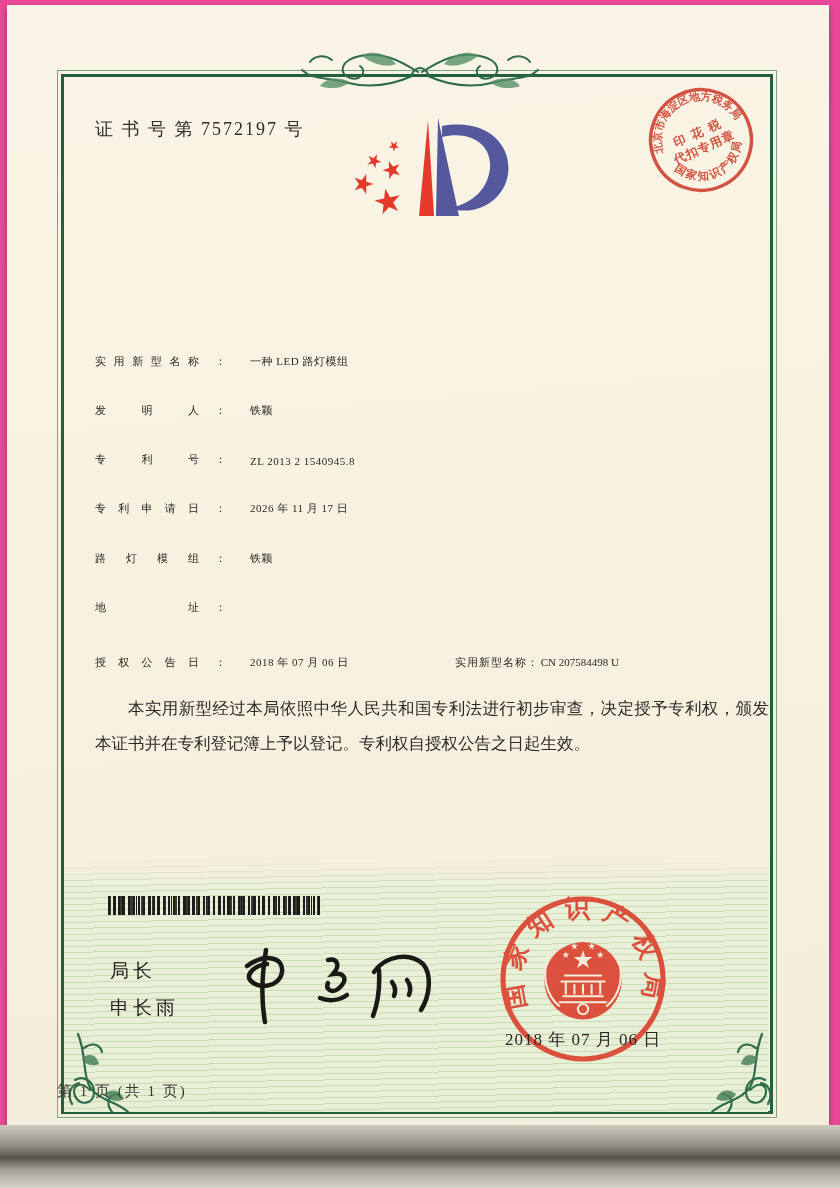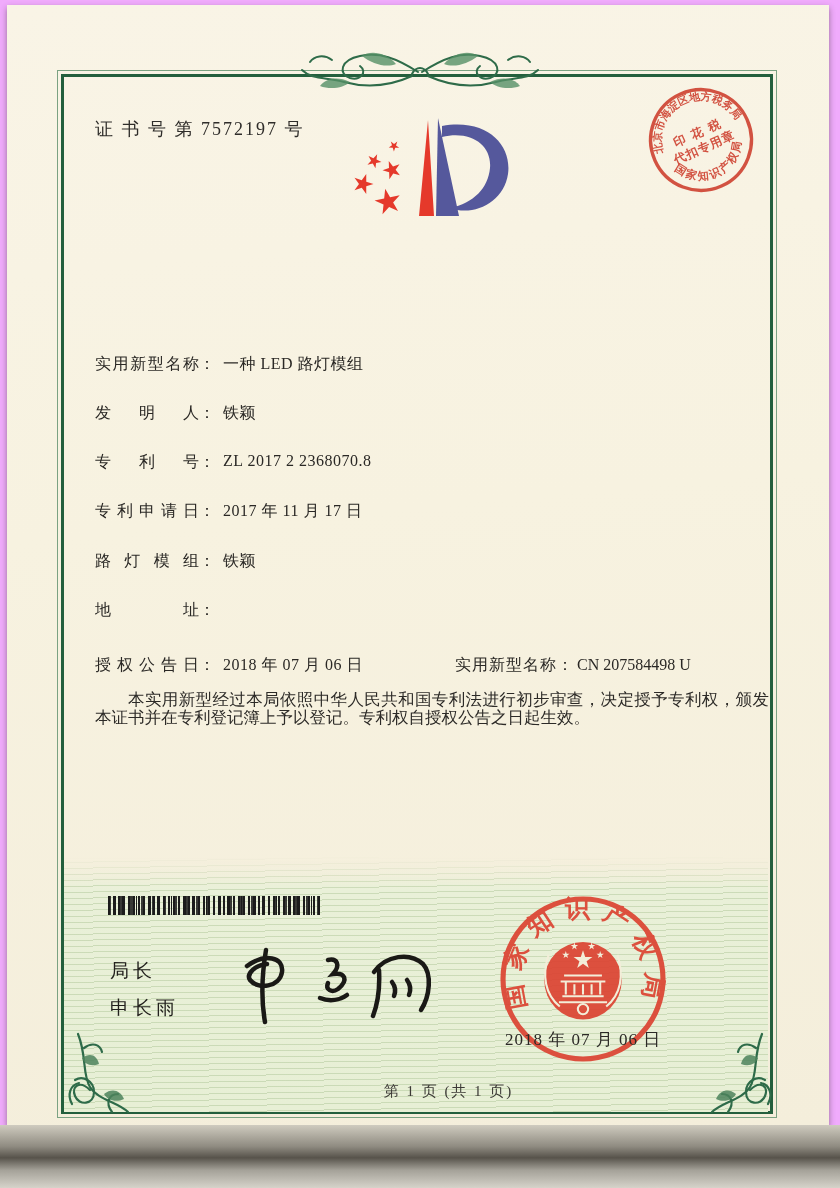--- a/index.html
+++ b/index.html
@@ -1,17 +1,17 @@
 <!DOCTYPE html>
 <html><head>
 <meta charset="utf-8">
 <style>
   html,body{margin:0;padding:0;background:#dedbd2;}
   #stage{position:relative;width:840px;height:1188px;overflow:hidden;
-         font-family:"Liberation Serif","DejaVu Serif",serif;background:#f0abfc;}
+         font-family:"Liberation Serif","DejaVu Serif",serif;background:#ec4899;}
   
   #paper{position:absolute;left:7px;top:5px;width:822px;height:1120px;
          background:linear-gradient(175deg,#f9f4e6 0%,#f7f2e0 45%,#f4eedb 100%);
          box-shadow:0 3px 6px rgba(40,35,25,.45);}
   #photo-bottom{position:absolute;left:0;top:1125px;width:840px;height:63px;
          background:linear-gradient(180deg,#cfcbbf 0%,#8f8b81 34%,#57534b 52%,#a5a299 72%,#d6d3ca 100%);}
   
   .frame-outer{position:absolute;left:57px;top:70px;width:718px;height:1046px;
          border:1px solid #7ba282;}
   .frame-inner{position:absolute;left:3px;top:3px;right:3px;bottom:3px;
@@ -20,44 +20,44 @@
   #green-band{position:absolute;left:64px;top:856px;width:704px;height:256px;
          background:
            repeating-linear-gradient(179deg, rgba(136,170,110,.30) 0 1px, rgba(255,255,255,0) 1px 6px),
            linear-gradient(180deg, rgba(233,240,216,0) 0, #e9f0d8 34px, #e7efd5 100%);
          -webkit-mask-image:linear-gradient(180deg,transparent 0,#000 30px);
          mask-image:linear-gradient(180deg,transparent 0,#000 30px);}
   
   .cert-no{position:absolute;left:95px;top:117px;font-size:18px;letter-spacing:2px;color:#2f2d2a;}
   .title{position:absolute;left:57px;top:242px;width:718px;text-align:center;
          font-size:44px;font-weight:700;letter-spacing:9px;color:#3e3c39;}
-  .frow{position:absolute;left:95px;width:680px;font-size:16px;color:#2a2825;display:flex;align-items:flex-start;}
+  .frow{position:absolute;left:95px;width:680px;font-size:11px;color:#2a2825;display:flex;align-items:flex-end;gap:16px;}
   .flabel{display:inline-block;width:104px;text-align:justify;text-align-last:justify;flex:0 0 104px;}
   .fcolon{flex:0 0 auto;margin-right:8px;}
   .fvalue{letter-spacing:.5px;}
   .addr-val{width:440px;line-height:28px;}
   .r0{top:354px}.r1{top:403px}.r2{top:452px}.r3{top:501px}.r4{top:551px}.r5{top:600px}.r6{top:655px}
   .grant-col{position:absolute;left:360px;top:0;white-space:nowrap;}
   .grant-col .glabel{letter-spacing:1px;}
-  #paras{position:absolute;left:95px;top:691px;width:674px;font-size:16.5px;line-height:18px;
+  #paras{position:absolute;left:95px;top:691px;width:674px;font-size:16.5px;line-height:35px;
          color:#2c2a27;text-align:justify;}
   #paras p{margin:0;text-indent:2em;}
   
   #barcode{position:absolute;left:108px;top:896px;width:214px;height:19px;
          background:
           repeating-linear-gradient(90deg,#1c1c1c 0 2px,transparent 2px 5px),
           repeating-linear-gradient(90deg,#1c1c1c 0 1px,transparent 1px 7px),
           repeating-linear-gradient(90deg,rgba(25,25,25,.85) 0 3px,transparent 3px 11px);}
   .signer-title{position:absolute;left:110px;top:958px;font-size:19px;letter-spacing:4px;color:#22201d;}
   .signer-name{position:absolute;left:110px;top:995px;font-size:19px;letter-spacing:4px;color:#22201d;text-align:center;}
   #signature{position:absolute;left:232px;top:932px;}
   #big-seal{position:absolute;left:497px;top:893px;}
   .seal-date{position:absolute;left:497px;top:1028px;width:172px;text-align:center;
          font-size:17px;letter-spacing:1px;color:#2b2926;}
-  .footer{position:absolute;left:57px;top:1082px;width:783px;text-align:center;
+  .footer{position:absolute;left:57px;top:1082px;width:783px;text-align:left;
          font-size:15px;letter-spacing:2px;color:#3c3a36;font-family:Liberation Serif, serif;}
   #tax-stamp{position:absolute;left:645px;top:84px;transform:rotate(-24deg);}
   #logo{position:absolute;left:340px;top:104px;}
   .orn-top{position:absolute;left:294px;top:40px;}
   .orn-bl{position:absolute;left:60px;top:1028px;}
   .orn-br{position:absolute;left:690px;top:1028px;}
 </style>
 </head>
 <body>
 
@@ -143,26 +143,26 @@
       <span class="fvalue">一种 LED 路灯模组</span>
   </div>
   <div class="frow r1">
     <span class="flabel">发明人</span>
       <span class="fcolon">：</span>
       <span class="fvalue">铁颖</span>
   </div>
   <div class="frow r2">
     <span class="flabel">专利号</span>
       <span class="fcolon">：</span>
-      <span class="fvalue">ZL 2017 2 2368070.8</span>
+      <span class="fvalue">ZL 2013 2 1540945.8</span>
   </div>
   <div class="frow r3">
     <span class="flabel">专利申请日</span>
       <span class="fcolon">：</span>
-      <span class="fvalue">2017 年 11 月 17 日</span>
+      <span class="fvalue">2026 年 11 月 17 日</span>
   </div>
   <div class="frow r4">
     <span class="flabel">路灯模组</span>
       <span class="fcolon">：</span>
       <span class="fvalue">铁颖</span>
   </div>
   <div class="frow r5">
     <span class="flabel">地址</span>
       <span class="fcolon">：</span>
   </div>

